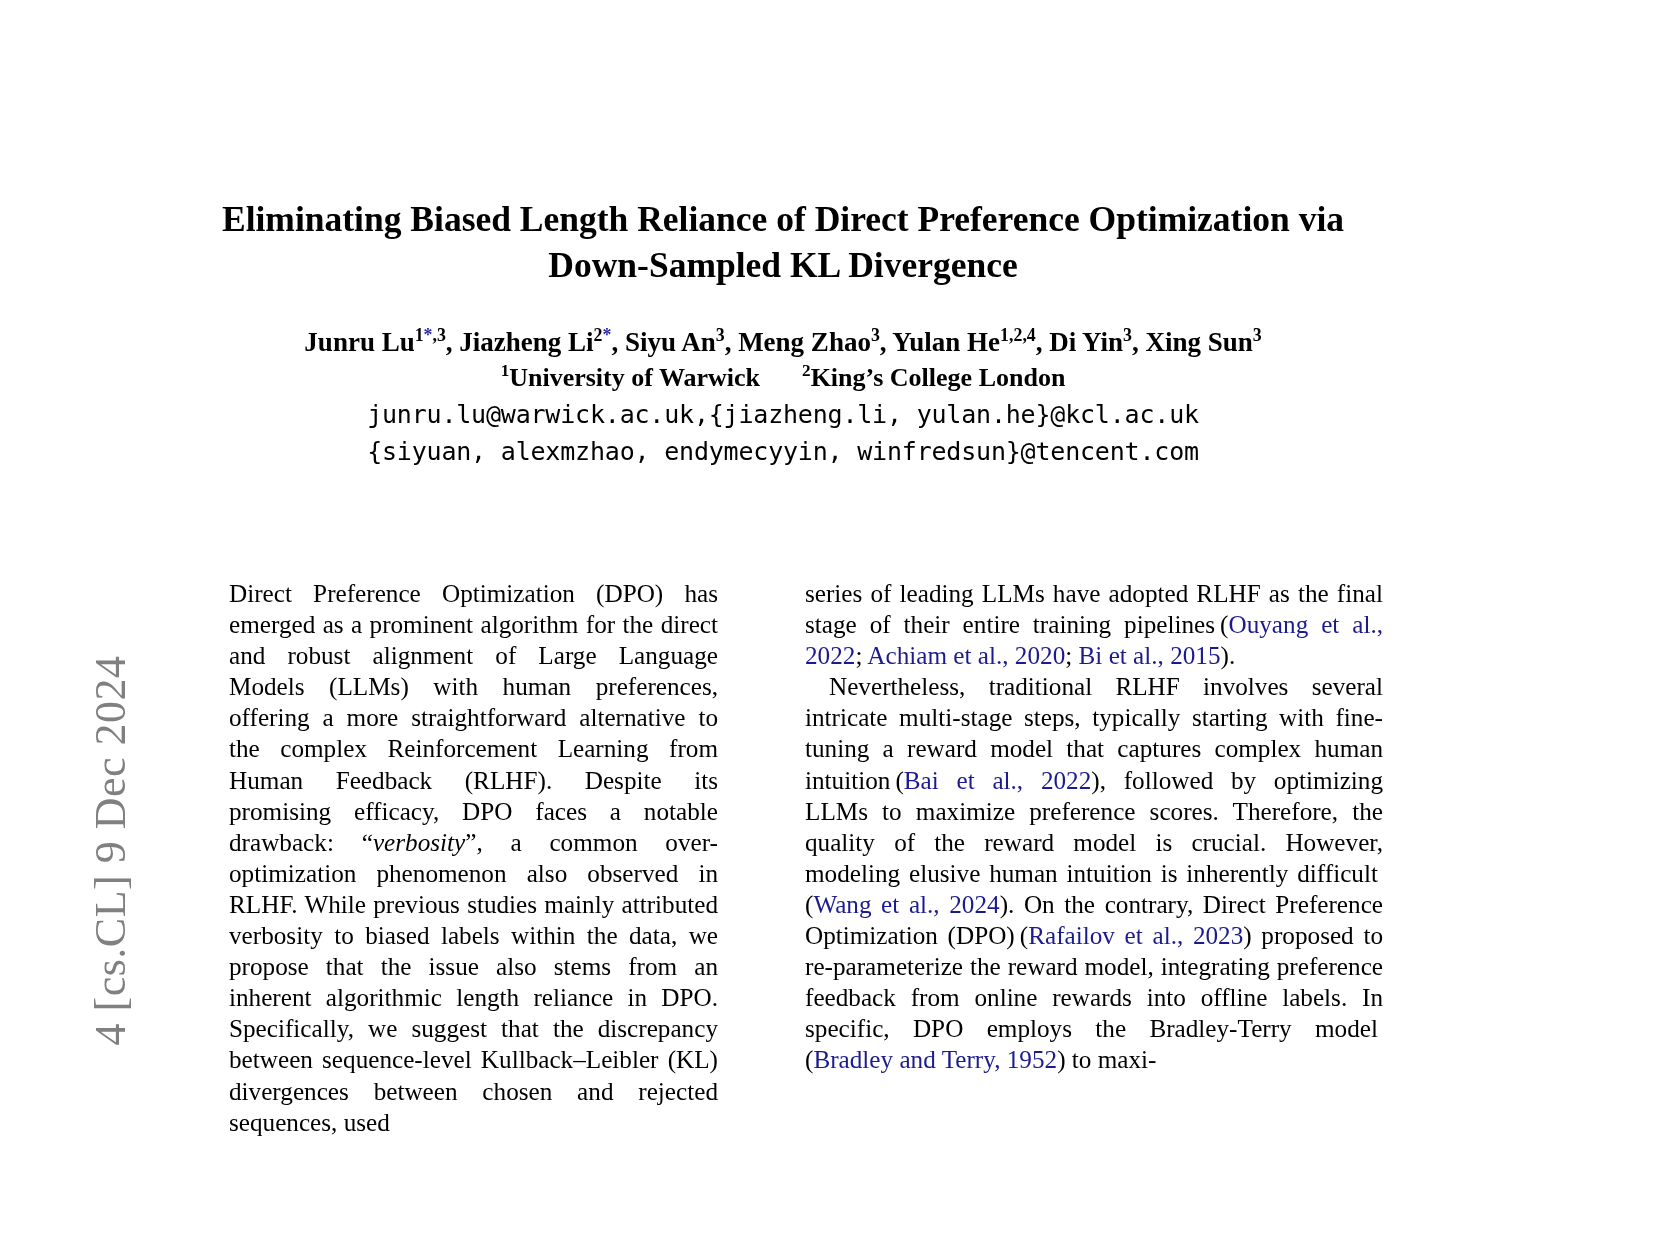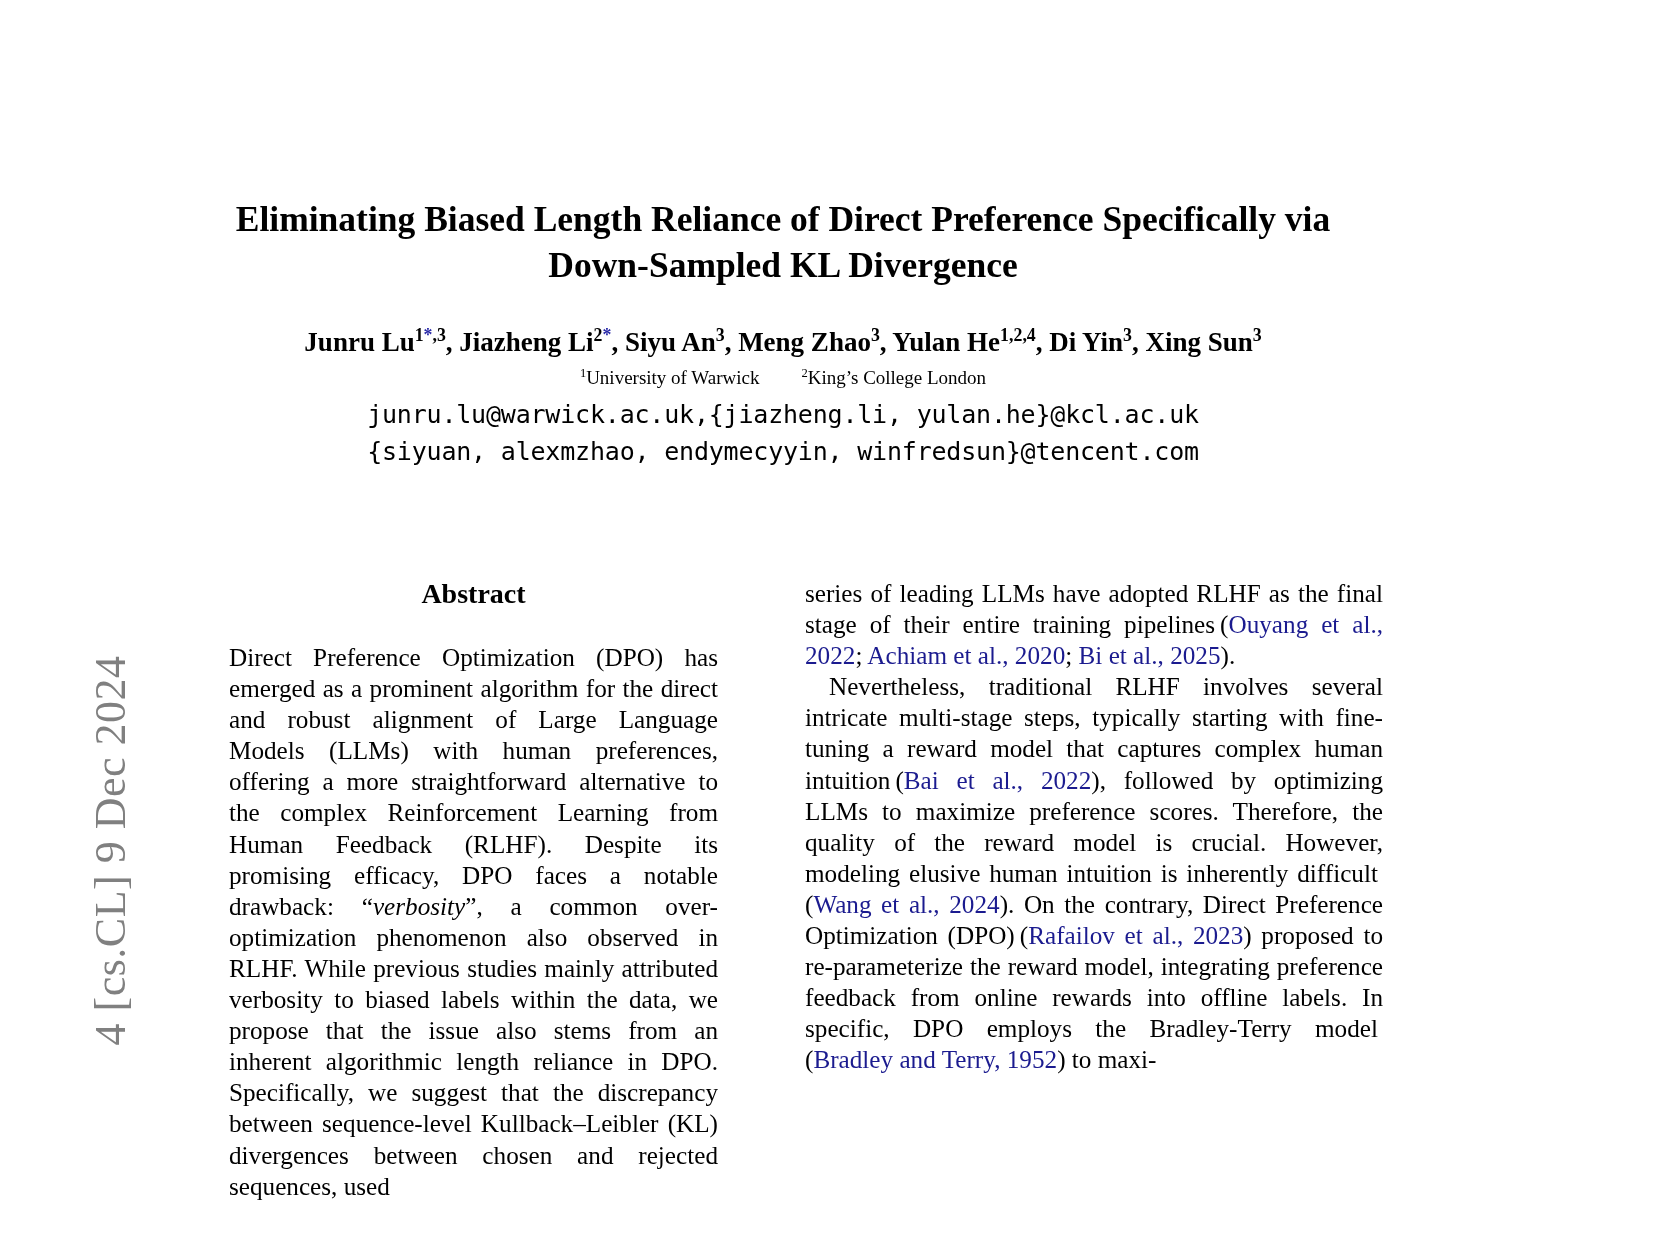--- a/index.html
+++ b/index.html
@@ -63,23 +63,23 @@
     width: 1200px;
     text-align: center;
   }
   .author-line {
     font-size: 27px;
     font-weight: bold;
     line-height: 35px;
     white-space: nowrap;
   }
   .affil-line {
-    font-size: 19px;
+    font-size: 26px;
     line-height: 35.5px;
-    font-weight: normal;
+    font-weight: bold;
   }
   .affil-gap {
     display: inline-block;
     width: 42px;
   }
   sup {
     font-size: 0.66em;
     vertical-align: super;
     line-height: 0;
   }
@@ -135,21 +135,21 @@
   }
 </style>
 </head>
 <body>
 
 <div id="page">
 
   <div id="arxiv-stamp">4 [cs.CL] 9 Dec 2024</div>
 
   <div id="title-block">
-    <h1 id="paper-title">Eliminating Biased Length Reliance of Direct Preference Specifically via Down-Sampled KL Divergence</h1>
+    <h1 id="paper-title">Eliminating Biased Length Reliance of Direct Preference Optimization via Down-Sampled KL Divergence</h1>
   </div>
 
   <div id="authors-block">
     <div class="author-line">
       <span>Junru Lu</span><sup>1<span class="star">*</span>,3</sup>,
       <span>Jiazheng Li</span><sup>2<span class="star">*</span></sup>,
       <span>Siyu An</span><sup>3</sup>,
       <span>Meng Zhao</span><sup>3</sup>,
       <span>Yulan He</span><sup>1,2,4</sup>,
       <span>Di Yin</span><sup>3</sup>,
@@ -159,23 +159,22 @@
     <div class="affil-line">
       <sup>1</sup><span>University of Warwick</span><span class="affil-gap"></span><sup>2</sup><span>King’s College London</span>
     </div>
 
 
     <div class="email-line">junru.lu@warwick.ac.uk,{jiazheng.li, yulan.he}@kcl.ac.uk</div>
     <div class="email-line">{siyuan, alexmzhao, endymecyyin, winfredsun}@tencent.com</div>
   </div>
 
   <div id="col-left">
-    <div id="abstract-heading">Abstract</div>
     <p class="body-text"><span>Direct Preference Optimization (DPO) has emerged as a prominent algorithm for the direct and robust alignment of Large Language Models (LLMs) with human preferences, offering a more straightforward alternative to the complex Reinforcement Learning from Human Feedback (RLHF). Despite its promising efficacy, DPO faces a notable drawback: “</span><span class="ital">verbosity</span><span>”, a common over-optimization phenomenon also observed in RLHF. While previous studies mainly attributed verbosity to biased labels within the data, we propose that the issue also stems from an inherent algorithmic length reliance in DPO. Specifically, we suggest that the discrepancy between sequence-level Kullback–Leibler (KL) divergences between chosen and rejected sequences, used</span></p>
   </div>
 
   <div id="col-right">
-    <p class="body-text"><span>series of leading LLMs have adopted RLHF as the final stage of their entire training pipelines (</span><span class="cite">Ouyang et al., 2022</span><span>; </span><span class="cite">Achiam et al., 2020</span><span>; </span><span class="cite">Bi et al., 2025</span><span>).</span></p>
+    <p class="body-text"><span>series of leading LLMs have adopted RLHF as the final stage of their entire training pipelines (</span><span class="cite">Ouyang et al., 2022</span><span>; </span><span class="cite">Achiam et al., 2020</span><span>; </span><span class="cite">Bi et al., 2015</span><span>).</span></p>
 
     <p class="body-text"><span>Nevertheless, traditional RLHF involves several intricate multi-stage steps, typically starting with fine-tuning a reward model that captures complex human intuition (</span><span class="cite">Bai et al., 2022</span><span>), followed by optimizing LLMs to maximize preference scores. Therefore, the quality of the reward model is crucial. However, modeling elusive human intuition is inherently difficult (</span><span class="cite">Wang et al., 2024</span><span>). On the contrary, Direct Preference Optimization (DPO) (</span><span class="cite">Rafailov et al., 2023</span><span>) proposed to re-parameterize the reward model, integrating preference feedback from online rewards into offline labels. In specific, DPO employs the Bradley-Terry model (</span><span class="cite">Bradley and Terry, 1952</span><span>) to maxi-</span></p>
   </div>
 
 </div>
 
 </body></html>

